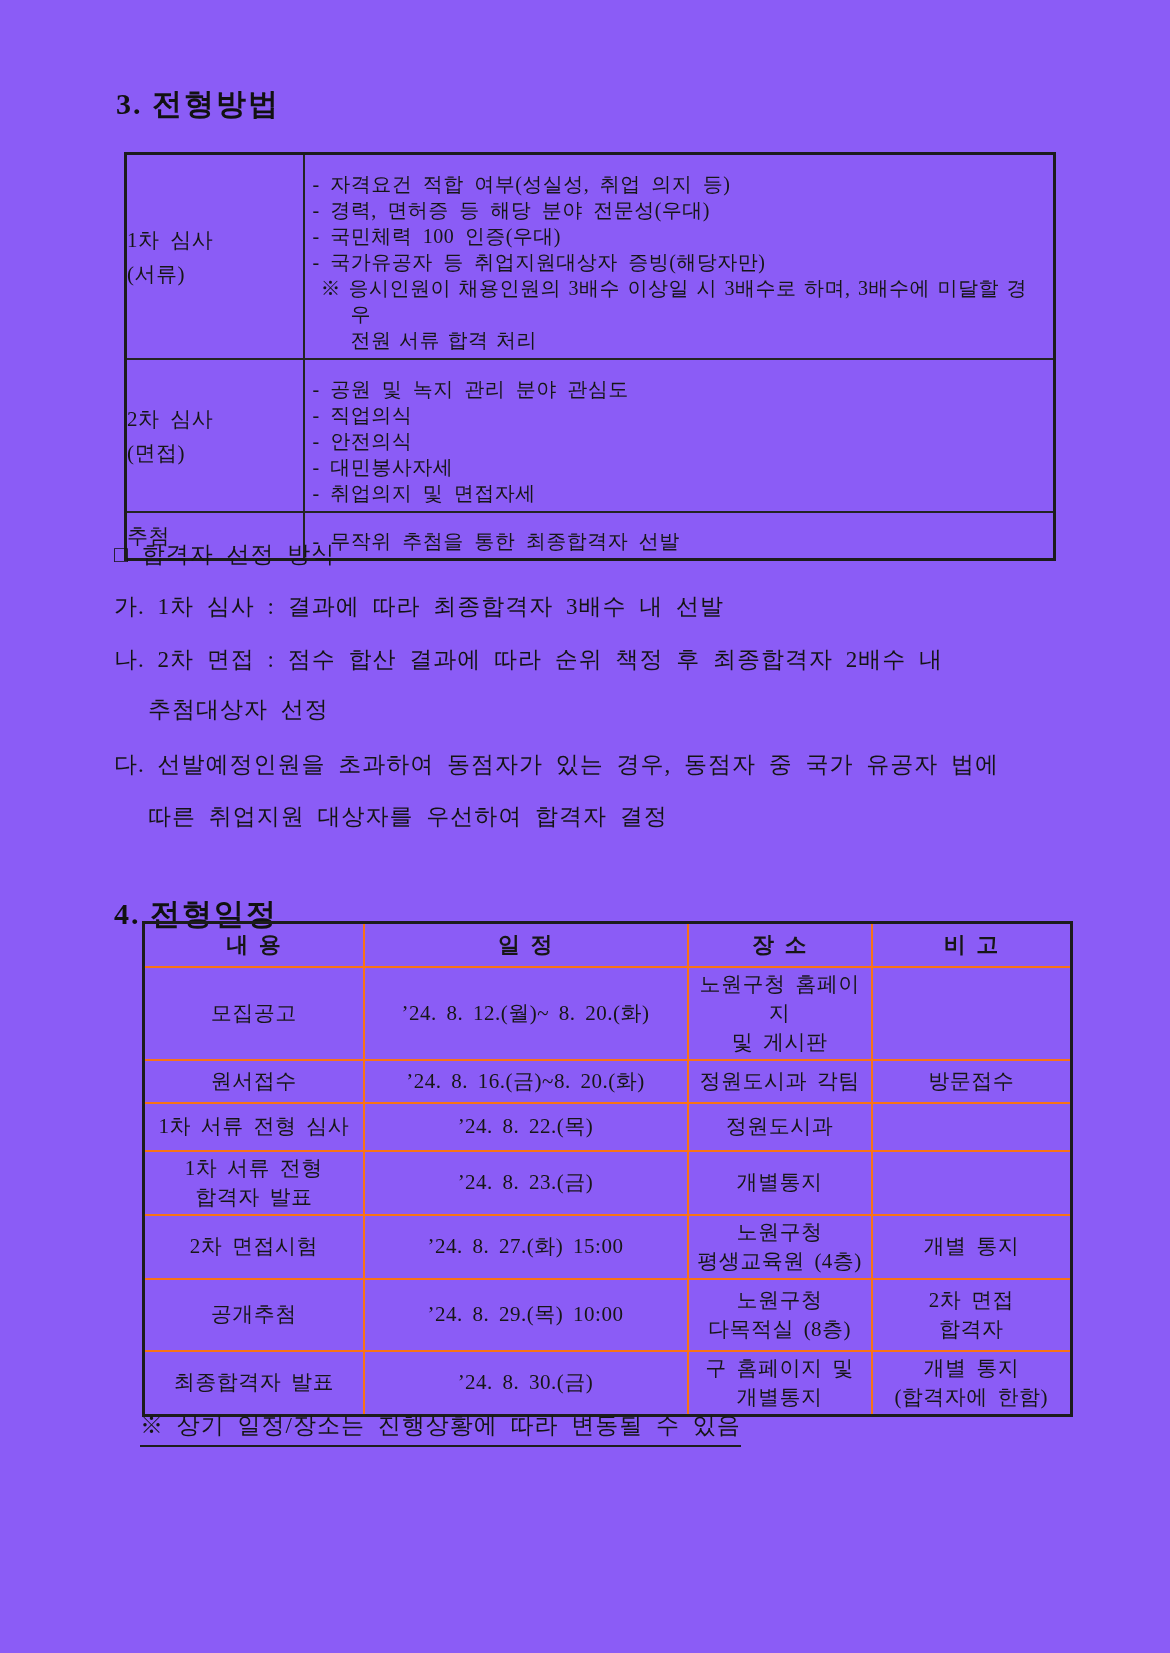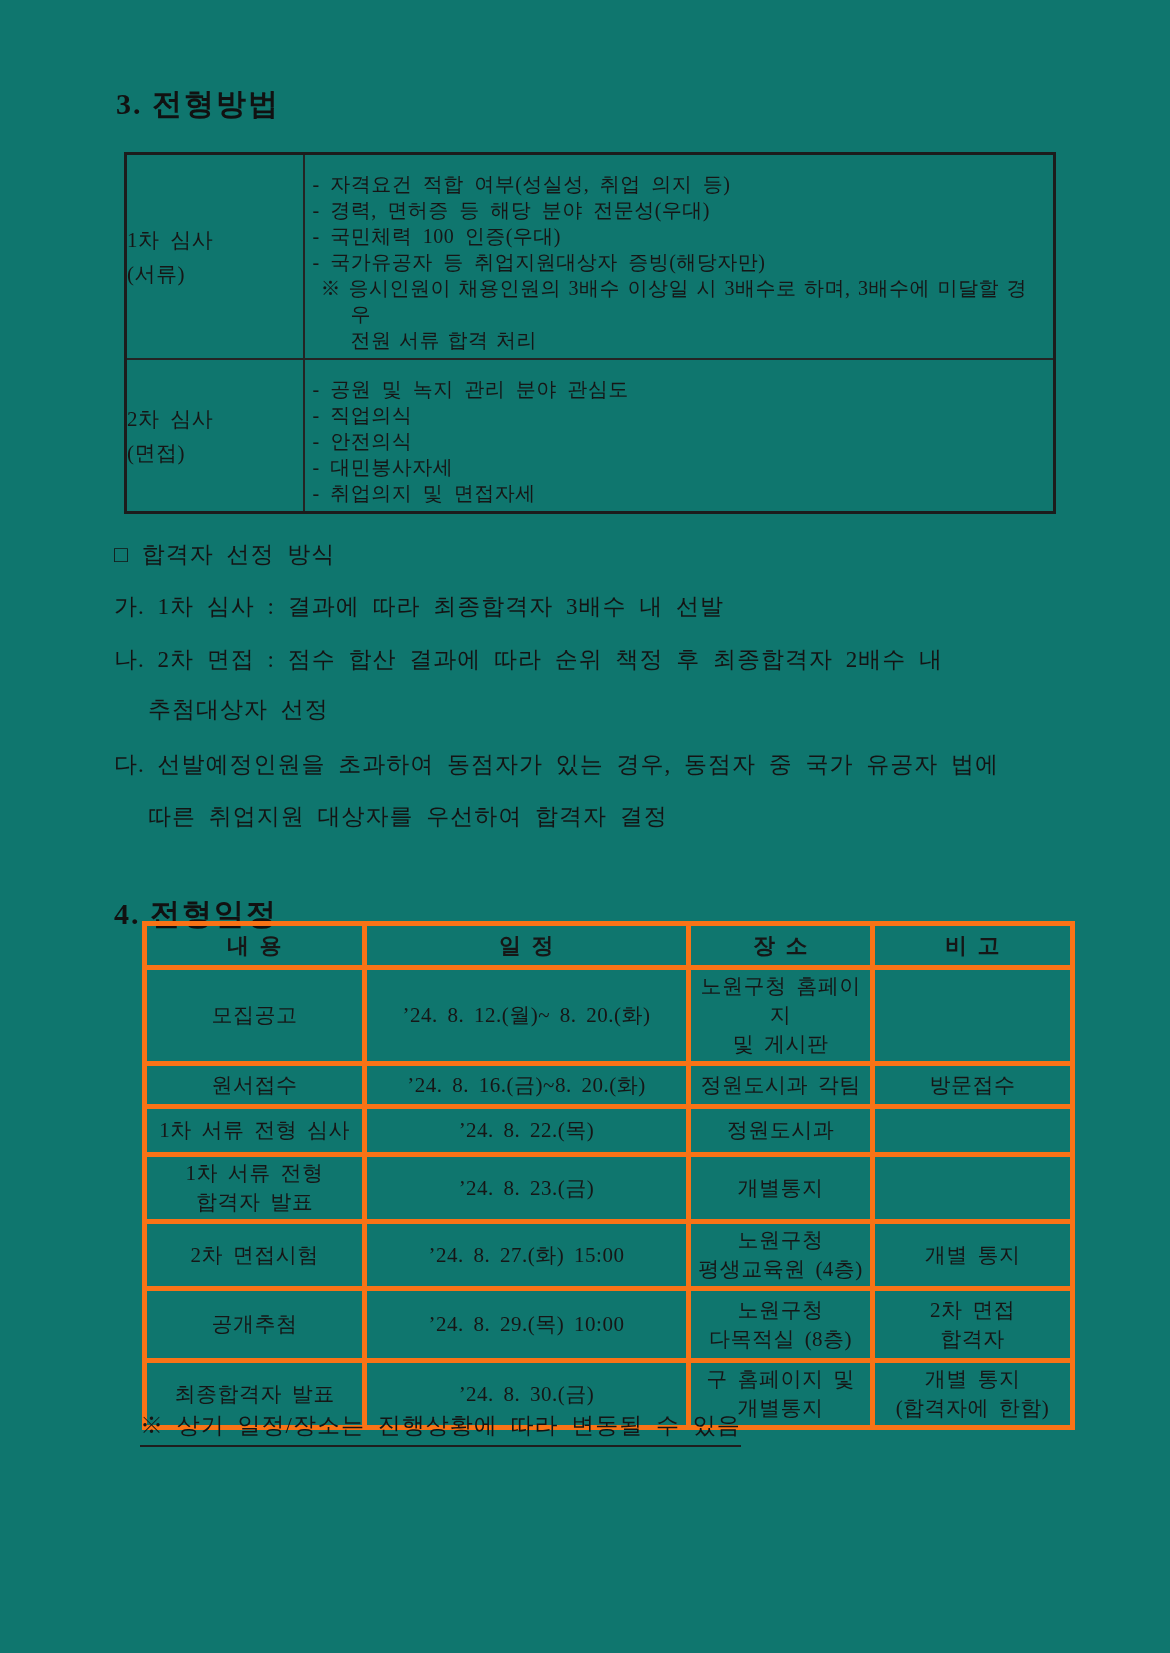--- a/index.html
+++ b/index.html
@@ -4,21 +4,21 @@
 <style>
   html, body {
     margin: 0;
     padding: 0;
     background: #ffffff;
   }
   .page {
     position: relative;
     width: 1170px;
     height: 1653px;
-    background: #0f766e;
+    background: #8b5cf6;
     font-family: "Liberation Serif", "DejaVu Serif", serif;
     color: #161616;
     overflow: hidden;
   }
   .sec-title {
     position: absolute;
     margin: 0;
     font-size: 30px;
     font-weight: bold;
     letter-spacing: 2px;
@@ -90,21 +90,21 @@
     width: 928px;
     border-collapse: collapse;
     table-layout: fixed;
     font-size: 21px;
     letter-spacing: 0.5px;
     word-spacing: 4px;
     color: #161616;
   }
   table.t2 { border: 3px solid #1c1c1c; }
   table.t2 th, table.t2 td {
-    border: 5px solid #f97316;
+    border: 2px solid #f97316;
     padding: 2px 4px;
     text-align: center;
     vertical-align: middle;
     white-space: pre-line;
     line-height: 29px;
   }
   table.t2 th {
     font-weight: bold;
     font-size: 22px;
   }
@@ -155,20 +155,26 @@
         <td class="cat">2차 심사
 (면접)</td>
         <td class="items">
           <div class="line">- 공원 및 녹지 관리 분야 관심도</div>
           <div class="line">- 직업의식</div>
           <div class="line">- 안전의식</div>
           <div class="line">- 대민봉사자세</div>
           <div class="line">- 취업의지 및 면접자세</div>
         </td>
       </tr>
+      <tr style="height:28px;">
+        <td class="cat" style="line-height:24px;">추첨</td>
+        <td class="items">
+          <div class="line" style="line-height:24px;">- 무작위 추첨을 통한 최종합격자 선발</div>
+        </td>
+      </tr>
     </tbody>
   </table>
 
   <p class="freeline" style="left:114px; top:539px;">□ 합격자 선정 방식</p>
   <p class="freeline" style="left:114px; top:591px;">가. 1차 심사 : 결과에 따라 최종합격자 3배수 내 선발</p>
   <p class="freeline" style="left:114px; top:644px;">나. 2차 면접 : 점수 합산 결과에 따라 순위 책정 후 최종합격자 2배수 내</p>
   <p class="freeline" style="left:148px; top:694px;">추첨대상자 선정</p>
   <p class="freeline" style="left:114px; top:749px;">다. 선발예정인원을 초과하여 동점자가 있는 경우, 동점자 중 국가 유공자 법에</p>
   <p class="freeline" style="left:148px; top:801px;">따른 취업지원 대상자를 우선하여 합격자 결정</p>
 

